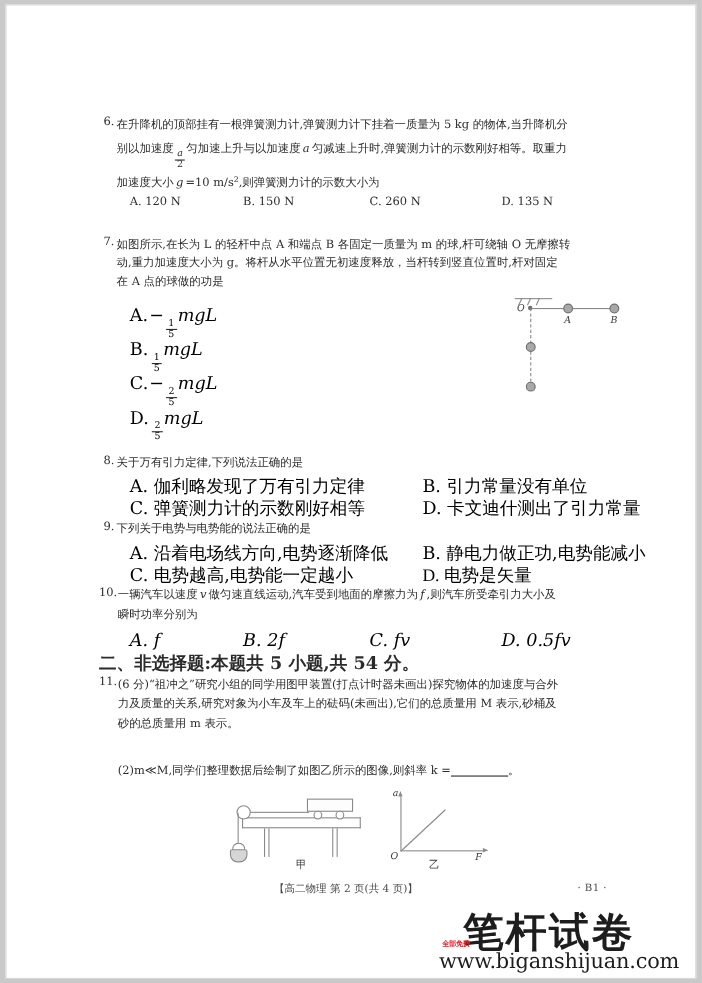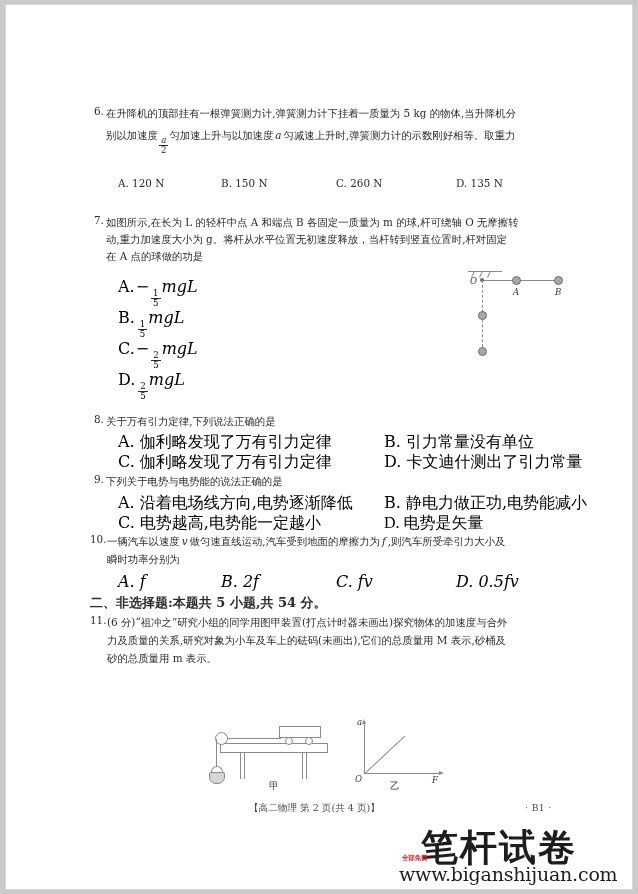--- a/index.html
+++ b/index.html
@@ -217,20 +217,23 @@
   <div class="qnum cjk" style="left:88px; top:100px;">6.</div>
   <div class="qbody cjk" style="left:100px; top:100px; width:455px;">在升降机的顶部挂有一根弹簧测力计,弹簧测力计下挂着一质量为 5 kg 的物体,当升降机分</div>
 
   <div class="qbody cjk" style="left:100px; top:122px; width:460px; white-space:nowrap;">
     <span>别以加速度</span><span class="frac">
           <span class="n it">a</span>
           <span class="d num">2</span>
         </span><span>匀加速上升与以加速度</span><span class="it" style="padding:0 2px;">a</span><span>匀减速上升时,弹簧测力计的示数刚好相等。取重力</span>
   </div>
 
+  <div class="qbody cjk" style="left:100px; top:150px; white-space:nowrap;">
+    <span>加速度大小</span><span class="it" style="padding:0 2px;">g</span><span class="num">=10 m/s</span><sup class="ex num">2</sup><span>,则弹簧测力计的示数大小为</span>
+  </div>
 
   <div class="opts" style="left:0; top:172px; width:628px;">
     <span class="opt num" style="left:112px;">A. 120 N</span>
     <span class="opt num" style="left:215px;">B. 150 N</span>
     <span class="opt num" style="left:330px;">C. 260 N</span>
     <span class="opt num" style="left:450px;">D. 135 N</span>
   </div>
 
   <div class="qnum cjk" style="left:88px; top:209px;">7.</div>
   <div class="qbody cjk" style="left:100px; top:209px; width:458px;">如图所示,在长为 L 的轻杆中点 A 和端点 B 各固定一质量为 m 的球,杆可绕轴 O 无摩擦转</div>
@@ -281,48 +284,51 @@
 
     <div class="rodvert" style="left:14px; top:13px; height:72px;"></div>
     <div class="ball" style="left:10px; top:44px;"></div>
     <div class="ball" style="left:10px; top:80px;"></div>
   </div>
 
   <div class="qnum cjk" style="left:88px; top:408px;">8.</div>
   <div class="qbody cjk" style="left:100px; top:408px;">关于万有引力定律,下列说法正确的是</div>
   <div class="opt cjk" style="left:112px; top:427px;">A. 伽利略发现了万有引力定律</div>
   <div class="opt cjk" style="left:378px; top:427px;">B. 引力常量没有单位</div>
-  <div class="opt cjk" style="left:112px; top:447px;">C. 伽利略发现了万有引力定律</div>
+  <div class="opt cjk" style="left:112px; top:447px;">C. 弹簧测力计的示数刚好相等</div>
   <div class="opt cjk" style="left:378px; top:447px;">D. 卡文迪什测出了引力常量</div>
 
   <div class="qnum cjk" style="left:88px; top:468px;">9.</div>
   <div class="qbody cjk" style="left:100px; top:468px;">下列关于电势与电势能的说法正确的是</div>
   <div class="opt cjk" style="left:112px; top:488px;">A. 沿着电场线方向,电势逐渐降低</div>
   <div class="opt cjk" style="left:378px; top:488px;">B. 静电力做正功,电势能减小</div>
   <div class="opt cjk" style="left:112px; top:508px;">C. 电势越高,电势能一定越小</div>
   <div class="opt cjk" style="left:378px; top:508px;font-family:Liberation Serif, serif;">D. 电势是矢量</div>
 
   <div class="qnum cjk" style="left:84px; top:528px;">10.</div>
   <div class="qbody cjk" style="left:101px; top:528px; white-space:nowrap;">
     <span>一辆汽车以速度</span><span class="it" style="padding:0 2px;">v</span><span>做匀速直线运动,汽车受到地面的摩擦力为</span><span class="it" style="padding:0 2px;">f</span><span>,则汽车所受牵引力大小及</span>
   </div>
   <div class="qbody cjk" style="left:101px; top:546px;">瞬时功率分别为</div>
   <div class="opt it" style="left:112px; top:567px;">A. f</div>
   <div class="opt it" style="left:215px; top:567px;">B. 2f</div>
   <div class="opt it" style="left:330px; top:567px;">C. fv</div>
   <div class="opt it" style="left:450px; top:567px;text-align:right;">D. 0.5fv</div>
 
-  <div class="qbody cjk bold" style="left:84px; top:589px; font-size:13px;">二、非选择题:本题共 5 小题,共 54 分。</div>
+  <div class="qbody cjk bold" style="left:84px; top:589px; font-size:16px;">二、非选择题:本题共 5 小题,共 54 分。</div>
 
   <div class="qnum cjk" style="left:84px; top:609px;">11.</div>
   <div class="qbody cjk" style="left:101px; top:609px; width:458px;">(6 分)“祖冲之”研究小组的同学用图甲装置(打点计时器未画出)探究物体的加速度与合外</div>
   <div class="qbody cjk" style="left:101px; top:627px; width:458px;">力及质量的关系,研究对象为小车及车上的砝码(未画出),它们的总质量用 M 表示,砂桶及</div>
   <div class="qbody cjk" style="left:101px; top:645px;">砂的总质量用 m 表示。</div>
 
 
+  <div class="qbody cjk" style="left:101px; top:688px; white-space:nowrap;">
+    <span>(2)m≪M,同学们整理数据后绘制了如图乙所示的图像,则斜率 k =</span><span class="blank" style="width:52px;"></span><span>。</span>
+  </div>
 
   <div class="fig-app" style="left:196px; top:712px; width:130px; height:78px;">
 
     <div class="ln" style="left:18px; top:26px; width:108px; height:1px;"></div>
     <div class="ln" style="left:18px; top:35px; width:108px; height:1px;"></div>
     <div class="ln" style="left:18px; top:26px; width:1px; height:10px;"></div>
     <div class="ln" style="left:125px; top:26px; width:1px; height:10px;"></div>
 
     <div class="ln" style="left:38px; top:36px; width:1px; height:26px;"></div>
     <div class="ln" style="left:42px; top:36px; width:1px; height:26px;"></div>

